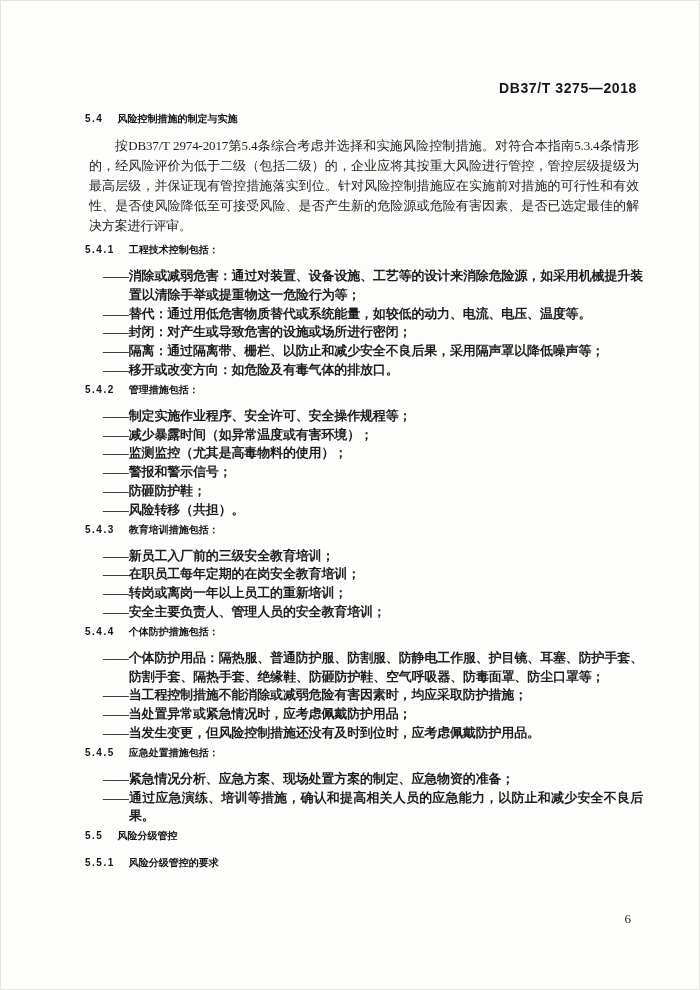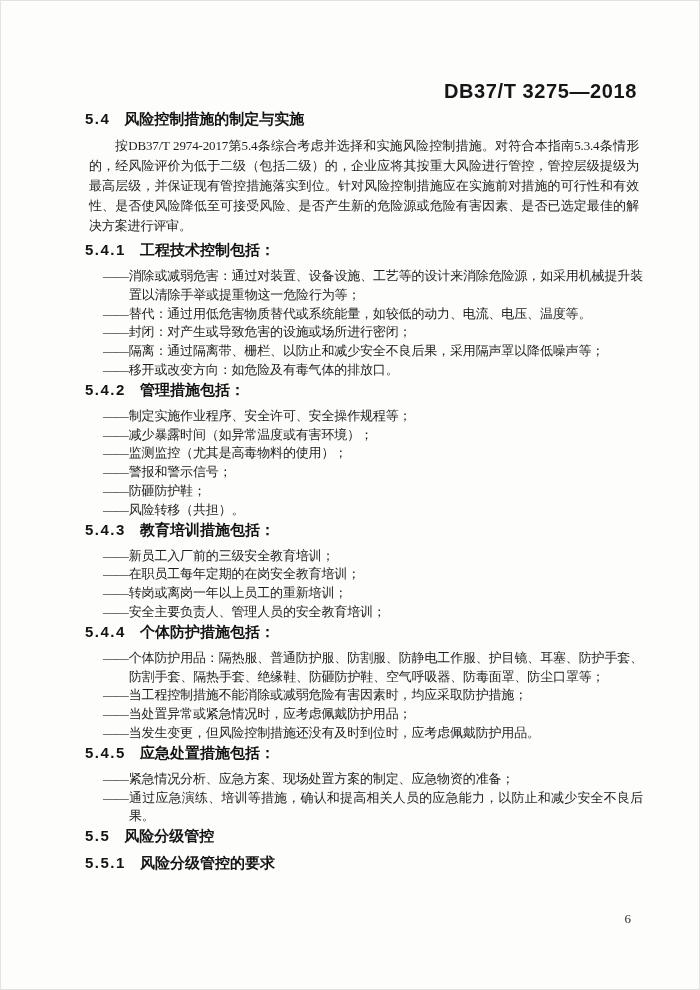--- a/index.html
+++ b/index.html
@@ -16,55 +16,56 @@
     box-sizing: border-box;
     overflow: hidden;
     color: #1d1d1d;
   }
   .doc-number {
     position: absolute;
     top: 79px;
     right: 62px;
     font-family: "Liberation Sans", "DejaVu Sans", sans-serif;
     font-weight: 700;
-    font-size: 20px;
+    font-size: 14px;
     letter-spacing: 0.6px;
     color: #161616;
   }
   .content {
     position: absolute;
     left: 84px;
     top: 108px;
     width: 558px;
     font-family: "Liberation Serif", "DejaVu Serif", serif;
     font-size: 13px;
     color: #1d1d1d;
   }
   .sec-h {
     font-family: "Liberation Sans", "DejaVu Sans", sans-serif;
     font-weight: 700;
-    font-size: 15px;
+    font-size: 10px;
     line-height: 20px;
     margin: 8px 0 7px 0;
     color: #141414;
   }
   .sec-h:first-child { margin-top: 0; }
   .sec-num {
     letter-spacing: 1.5px;
     margin-right: 14px;
   }
   .para {
     margin: 4px;
     text-indent: 2em;
     line-height: 20px;
     text-align: justify;
     letter-spacing: -0.15px;
   }
   .list {
     margin: 0 0 0 18px;
+    font-weight: bold;
   }
   .li {
     line-height: 18.8px;
     text-align: justify;
     padding-left: 26px;
     text-indent: -26px;
     letter-spacing: -0.15px;
   }
   .page-number {
     position: absolute;

